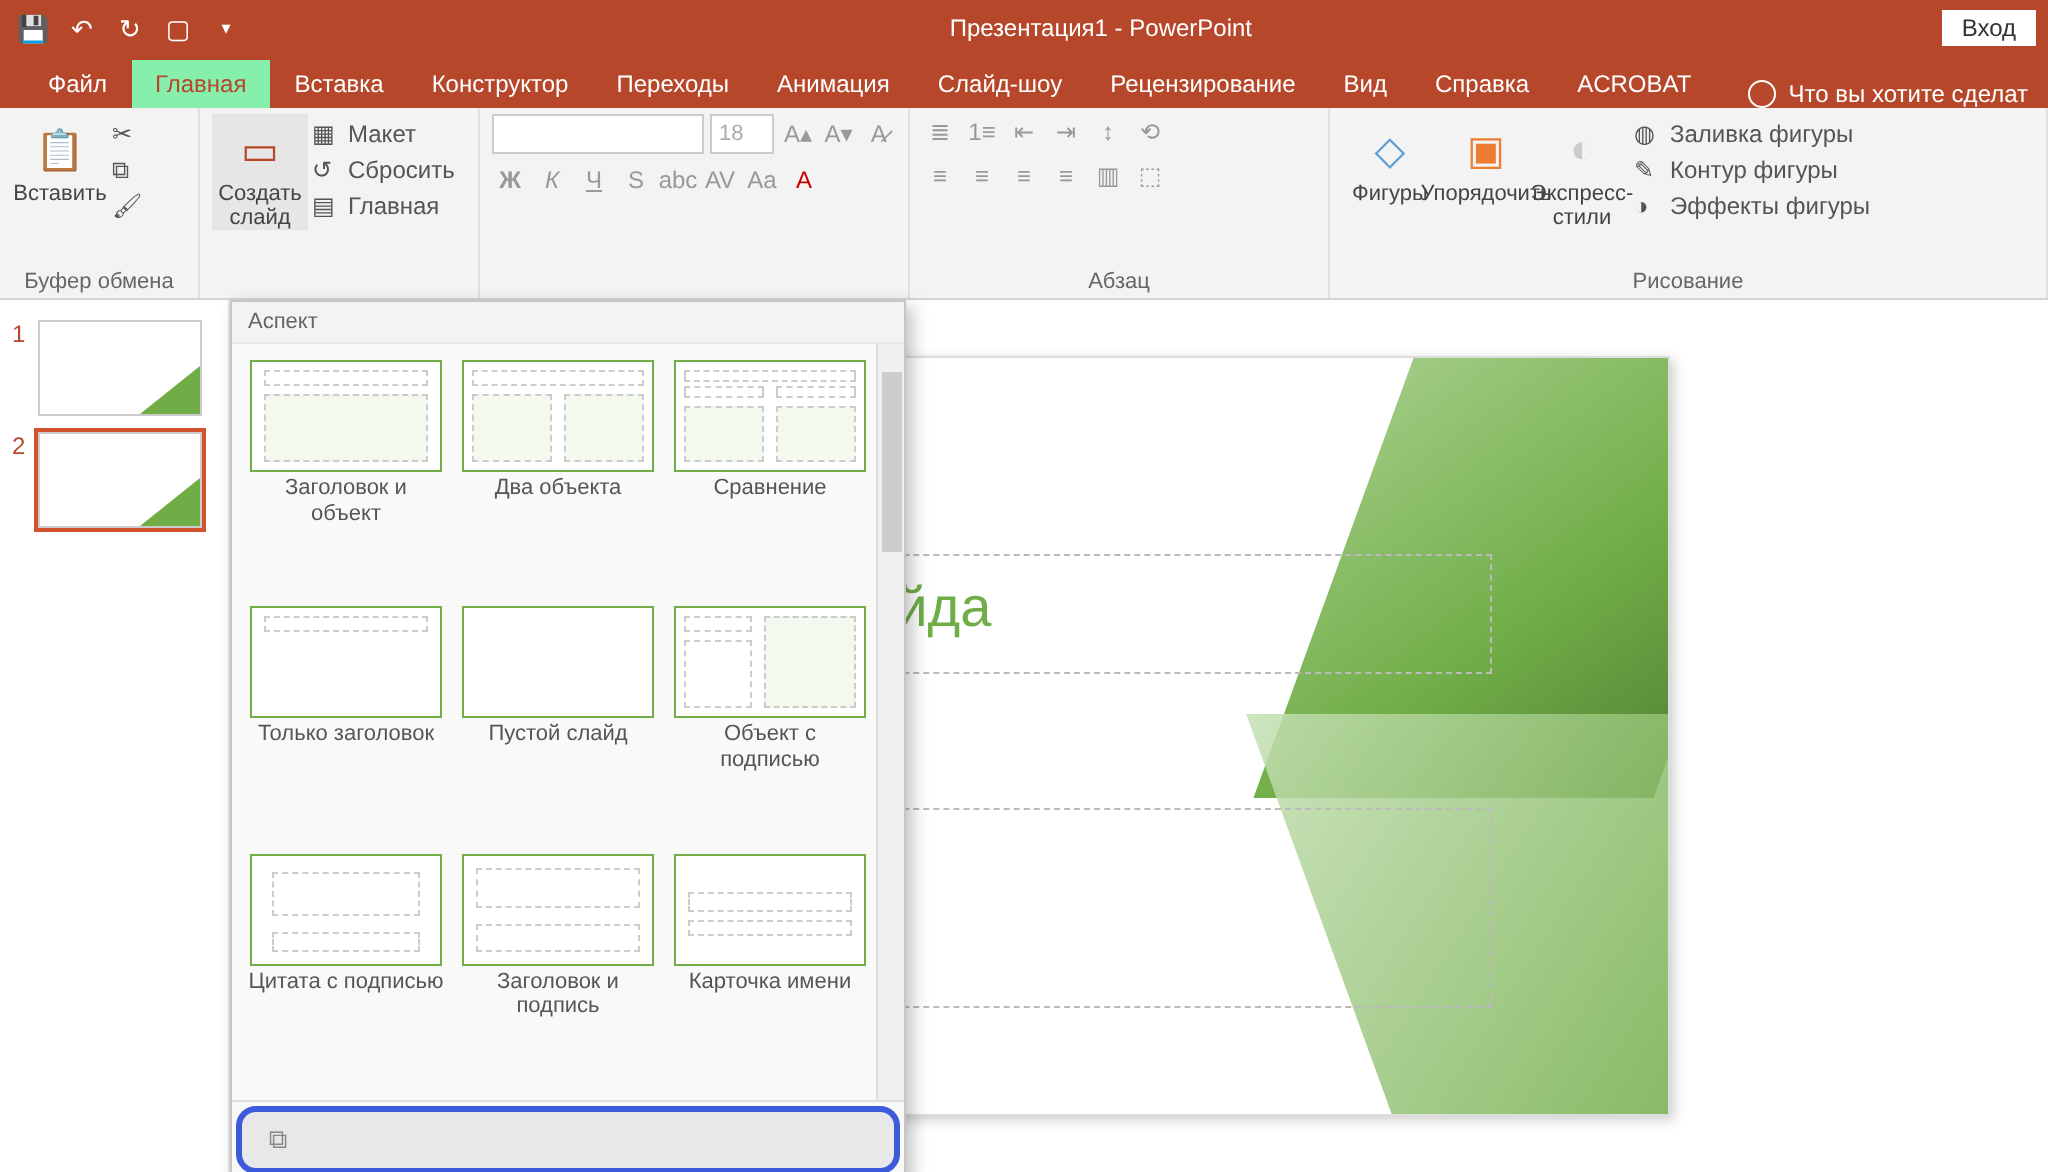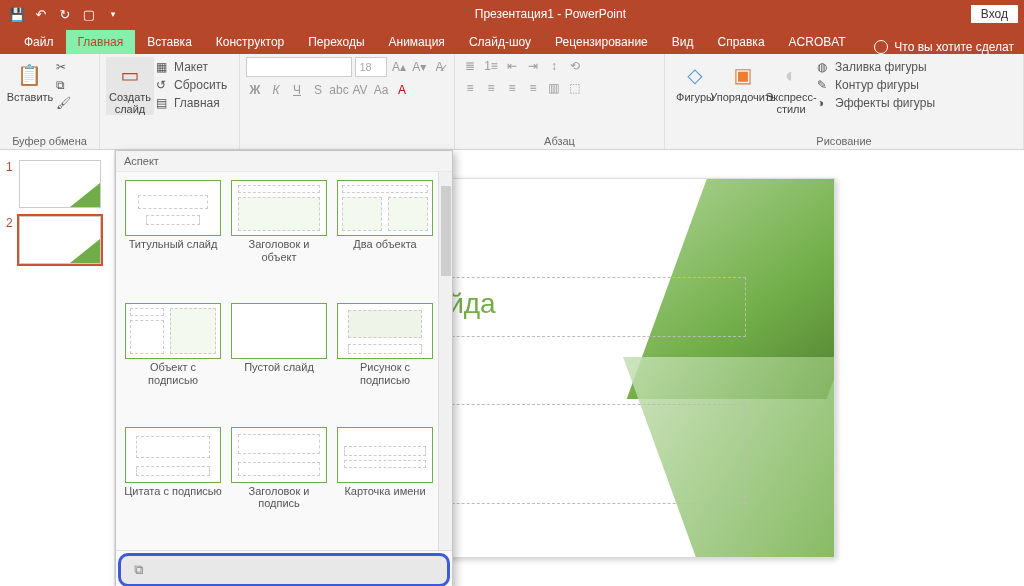--- a/index.html
+++ b/index.html
@@ -232,62 +232,64 @@
         <div class="tri2"></div>
       <div class="placeholder ph-title">овок слайда</div>
       <div class="placeholder ph-sub">да</div>
     </div>
   </div>
 </div>
 
 <div class="gallery">
   <div class="gal-hdr">Аспект</div>
   <div class="gal-body" id="gal-body">
-    <div class="gal-item">
-        <div class="gal-thumb">
-          <div class="gt" style="left:12px;top:14px;right:12px;height:14px"></div>
-          <div class="gt" style="left:20px;top:34px;right:20px;height:10px"></div>
-        </div>
-        <div class="gal-lbl">Титульный слайд</div>
-      </div>
       <div class="gal-item">
         <div class="gal-thumb">
           <div class="gt" style="left:6px;top:4px;right:6px;height:8px"></div>
           <div class="gt" style="left:6px;top:16px;right:6px;bottom:4px;background:#f4f9ef"></div>
         </div>
         <div class="gal-lbl">Заголовок и объект</div>
       </div>
       <div class="gal-item">
         <div class="gal-thumb">
           <div class="gt" style="left:4px;top:4px;right:4px;height:8px"></div>
           <div class="gt" style="left:4px;top:16px;width:40px;bottom:4px;background:#f4f9ef"></div>
           <div class="gt" style="right:4px;top:16px;width:40px;bottom:4px;background:#f4f9ef"></div>
         </div>
         <div class="gal-lbl">Два объекта</div>
       </div>
       <div class="gal-item">
         <div class="gal-thumb">
+          <div class="gt" style="left:4px;top:4px;right:4px;height:6px"></div>
+          <div class="gt" style="left:4px;top:12px;width:40px;height:6px"></div>
+          <div class="gt" style="right:4px;top:12px;width:40px;height:6px"></div>
+          <div class="gt" style="left:4px;top:22px;width:40px;bottom:4px;background:#f4f9ef"></div>
+          <div class="gt" style="right:4px;top:22px;width:40px;bottom:4px;background:#f4f9ef"></div>
+        </div>
+        <div class="gal-lbl">Сравнение</div>
+      </div>
+      <div class="gal-item">
+        <div class="gal-thumb">
+          <div class="gt" style="left:6px;top:4px;right:6px;height:8px"></div>
+        </div>
+        <div class="gal-lbl">Только заголовок</div>
+      </div>
+      <div class="gal-item">
+        <div class="gal-thumb"></div>
+        <div class="gal-lbl">Пустой слайд</div>
+      </div>
+      <div class="gal-item">
+        <div class="gal-thumb">
           <div class="gt" style="left:4px;top:4px;width:34px;height:8px"></div>
           <div class="gt" style="left:4px;top:16px;width:34px;bottom:4px"></div>
           <div class="gt" style="right:4px;top:4px;width:46px;bottom:4px;background:#f4f9ef"></div>
         </div>
         <div class="gal-lbl">Объект с подписью</div>
       </div>
       <div class="gal-item">
-        <div class="gal-thumb"></div>
-        <div class="gal-lbl">Пустой слайд</div>
-      </div>
-      <div class="gal-item">
-        <div class="gal-thumb">
-          <div class="gt" style="left:10px;top:6px;right:10px;height:28px;background:#eef5e8"></div>
-          <div class="gt" style="left:10px;bottom:4px;right:10px;height:10px"></div>
-        </div>
-        <div class="gal-lbl">Рисунок с подписью</div>
-      </div>
-      <div class="gal-item">
         <div class="gal-thumb">
           <div class="gt" style="left:10px;top:8px;right:10px;height:22px"></div>
           <div class="gt" style="left:10px;bottom:6px;right:10px;height:10px"></div>
         </div>
         <div class="gal-lbl">Цитата с подписью</div>
       </div>
       <div class="gal-item">
         <div class="gal-thumb">
           <div class="gt" style="left:6px;top:6px;right:6px;height:20px"></div>
           <div class="gt" style="left:6px;bottom:6px;right:6px;height:14px"></div>

